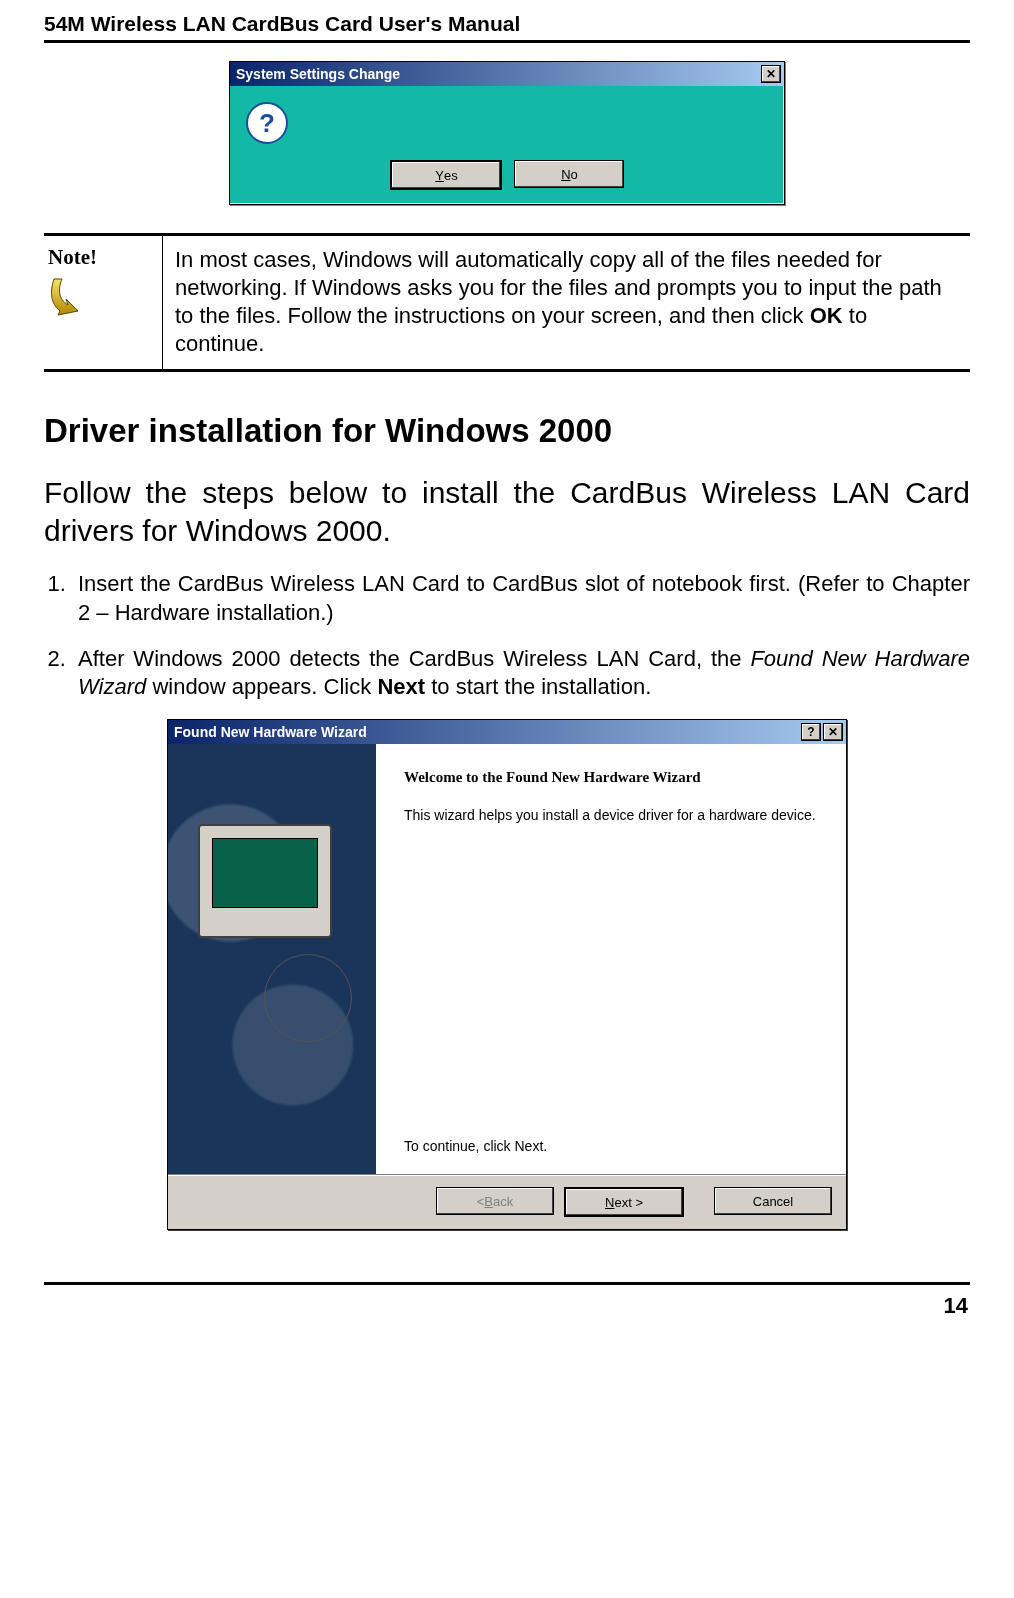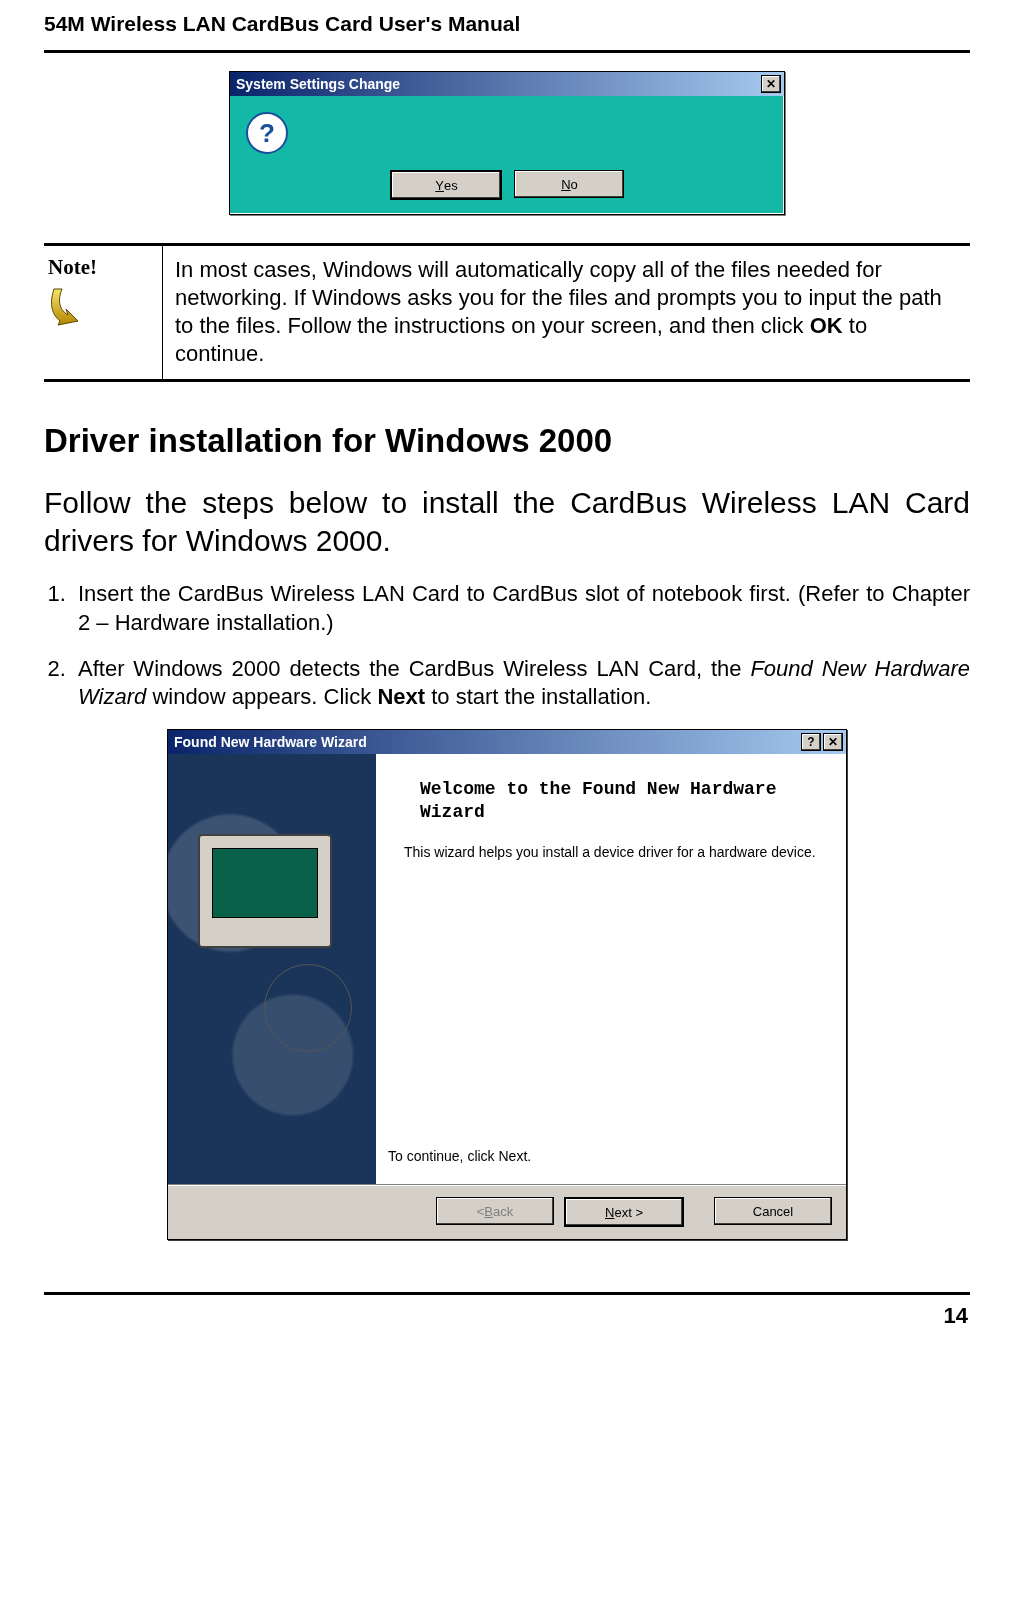--- a/index.html
+++ b/index.html
@@ -14,21 +14,21 @@
     width: 1014px;
     min-height: 1598px;
     box-sizing: border-box;
     padding: 12px 44px 20px 44px;
     position: relative;
   }
   .running-head {
     font-weight: bold;
     font-size: 21px;
     border-bottom: 3px solid #000;
-    padding-bottom: 14px;
+    padding-bottom: 4px;
     margin-bottom: 18px;
   }
   .fig-center {
     display: flex;
     justify-content: center;
     margin-bottom: 28px;
   }
 
   
   .ssc {
@@ -191,29 +191,29 @@
     position:absolute; left:96px; top:210px; width:86px; height:86px;
     border-radius:50%; background: radial-gradient(circle,#fff 0 18%, #888 19% 22%, conic-gradient(#e5b6ff,#b6d4ff,#b6ffd0,#fff2b6,#ffb6b6,#e5b6ff) 23% 100%);
     border:1px solid #555;
   }
   .fnh-right {
     flex:1; background:#fff;
     padding:24px 28px 12px 28px;
     position:relative;
   }
   .fnh-h {
-    font-family: Liberation Mono, monospace;
-    font-size:18px; font-weight:bold;
-    line-height:1.3; margin:0 0 18px 16px;
+    font-family: Liberation Serif, serif;
+    font-size:15px; font-weight:bold;
+    line-height:1.3; margin:0 0 18px 0;
   }
   .fnh-p {
     font-size:14px; line-height:1.4; margin:0 0 10px 0;
   }
   .fnh-cont {
-    position:absolute; left:12px; bottom:20px; font-size:14px;
+    position:absolute; left:28px; bottom:20px; font-size:14px;
   }
   .fnh-foot {
     border-top:1px solid #808080;
     box-shadow: inset 0 1px 0 #fff;
     display:flex; justify-content:flex-end; gap:10px;
     padding:12px 14px;
   }
   .fnh-foot .winbtn { min-width:100px; }
   .fnh-foot .winbtn.disabled { color:#808080; }
 

